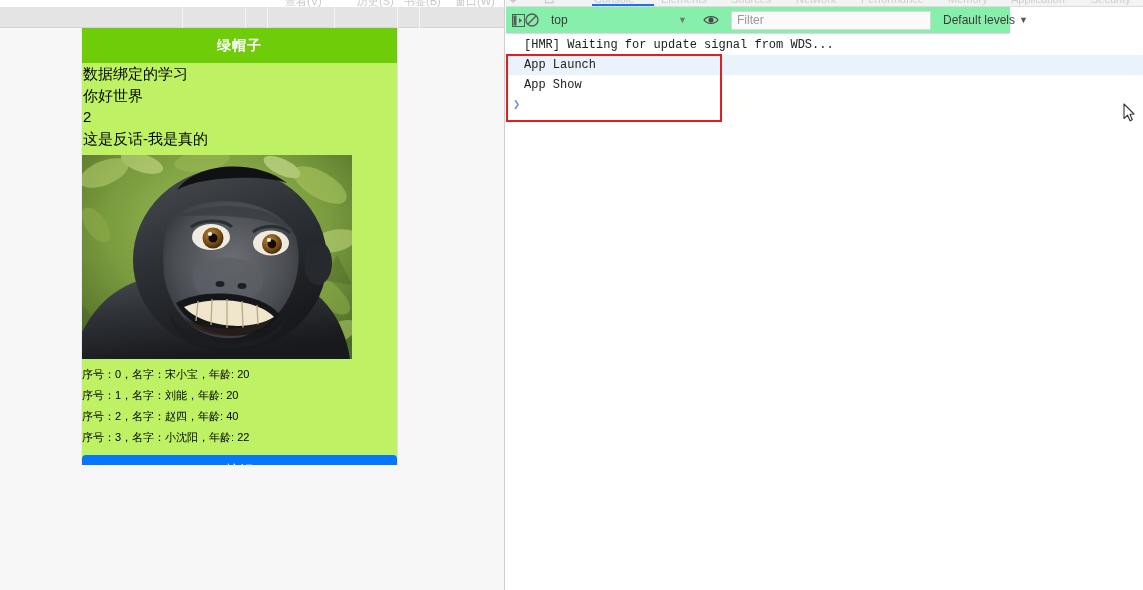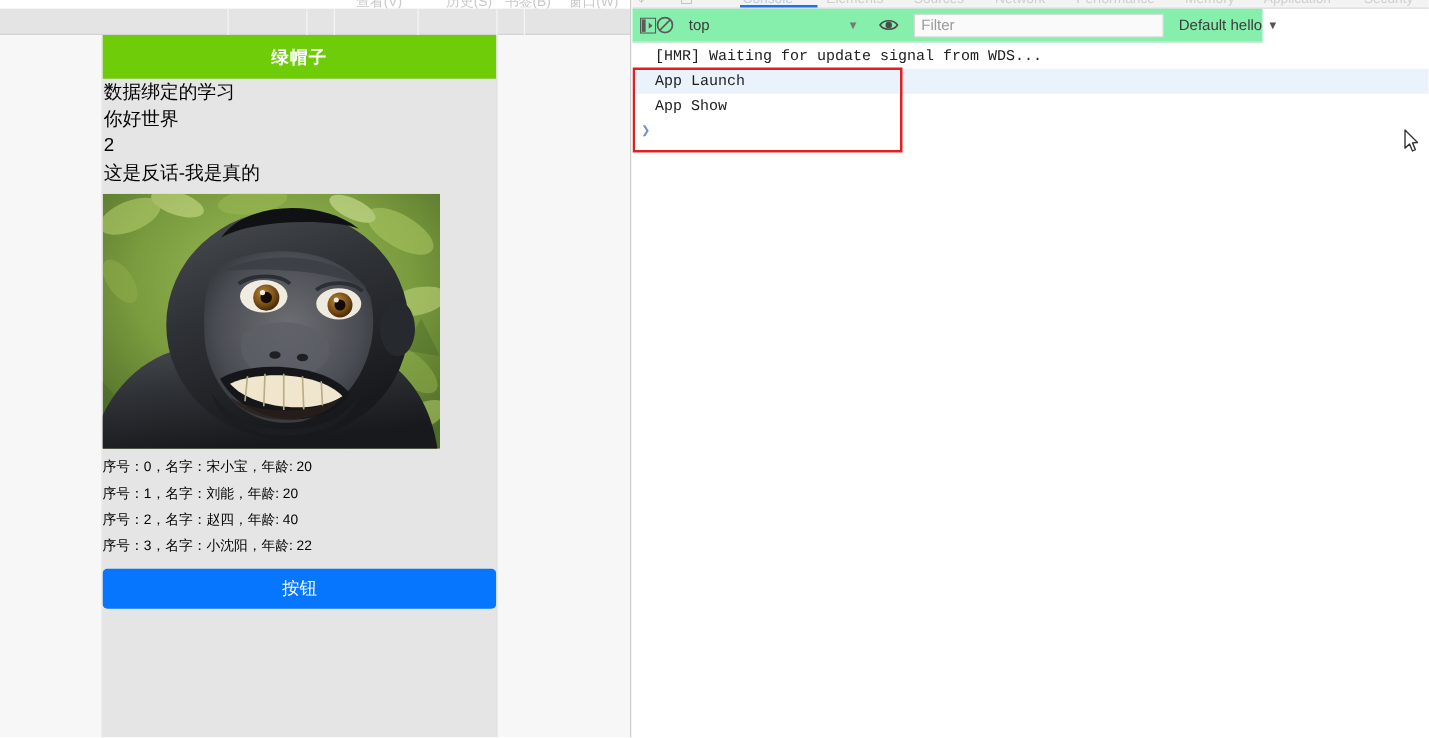--- a/index.html
+++ b/index.html
@@ -36,22 +36,22 @@
   .dt-seg { height: 21px; border-right: 1px solid #f4f4f4; flex: 0 0 auto; }
   .dt-seg.grow { flex: 1 1 auto; }
   .dt-label {
     font-size: 11px; color: #b9b9b9; padding: 0 6px; white-space: nowrap;
     overflow: hidden; line-height: 21px;
   }
 
   
   .viewport {
     position: absolute; left: 81px; top: 28px;
-    width: 317px; height: 562px;
-    background: #e5e5e5;
+    width: 317px; height: 437px;
+    background: #bef264;
     border-left: 1px solid #ececec;
     border-right: 1px solid #e2e2e2;
     overflow: hidden;
   }
   .app-header {
     height: 35px; background: #6ecd08; color: #ffffff;
     display: flex; align-items: center; justify-content: center;
     font-size: 14px; font-weight: bold; letter-spacing: 1px;
   }
   .app-body { padding: 0 0 0 0; }
@@ -320,21 +320,21 @@
       <div class="ct-div"></div>
       <div class="ct-btn">
         <svg width="16" height="12" viewBox="0 0 16 12">
             <path d="M1 6 C4 1.5, 12 1.5, 15 6 C12 10.5, 4 10.5, 1 6 Z" fill="none" stroke="#4a4a4a" stroke-width="1.3"></path>
             <circle cx="8" cy="6" r="2.6" fill="#4a4a4a"></circle>
           </svg>
       </div>
       <div class="ct-div"></div>
       <input class="ct-filter" type="text" placeholder="Filter" style="">
       <div class="ct-levels">
-        <span>Default hello</span>
+        <span>Default levels</span>
         <span class="caret">▼</span>
       </div>
     </div>
 
     <div class="console-body">
       <div class="msg-row">[HMR] Waiting for update signal from WDS...</div>
       <div class="msg-row hl">App Launch</div>
       <div class="msg-row">App Show</div>
       <div class="prompt-row">
         <span class="prompt-arrow">❯</span>

